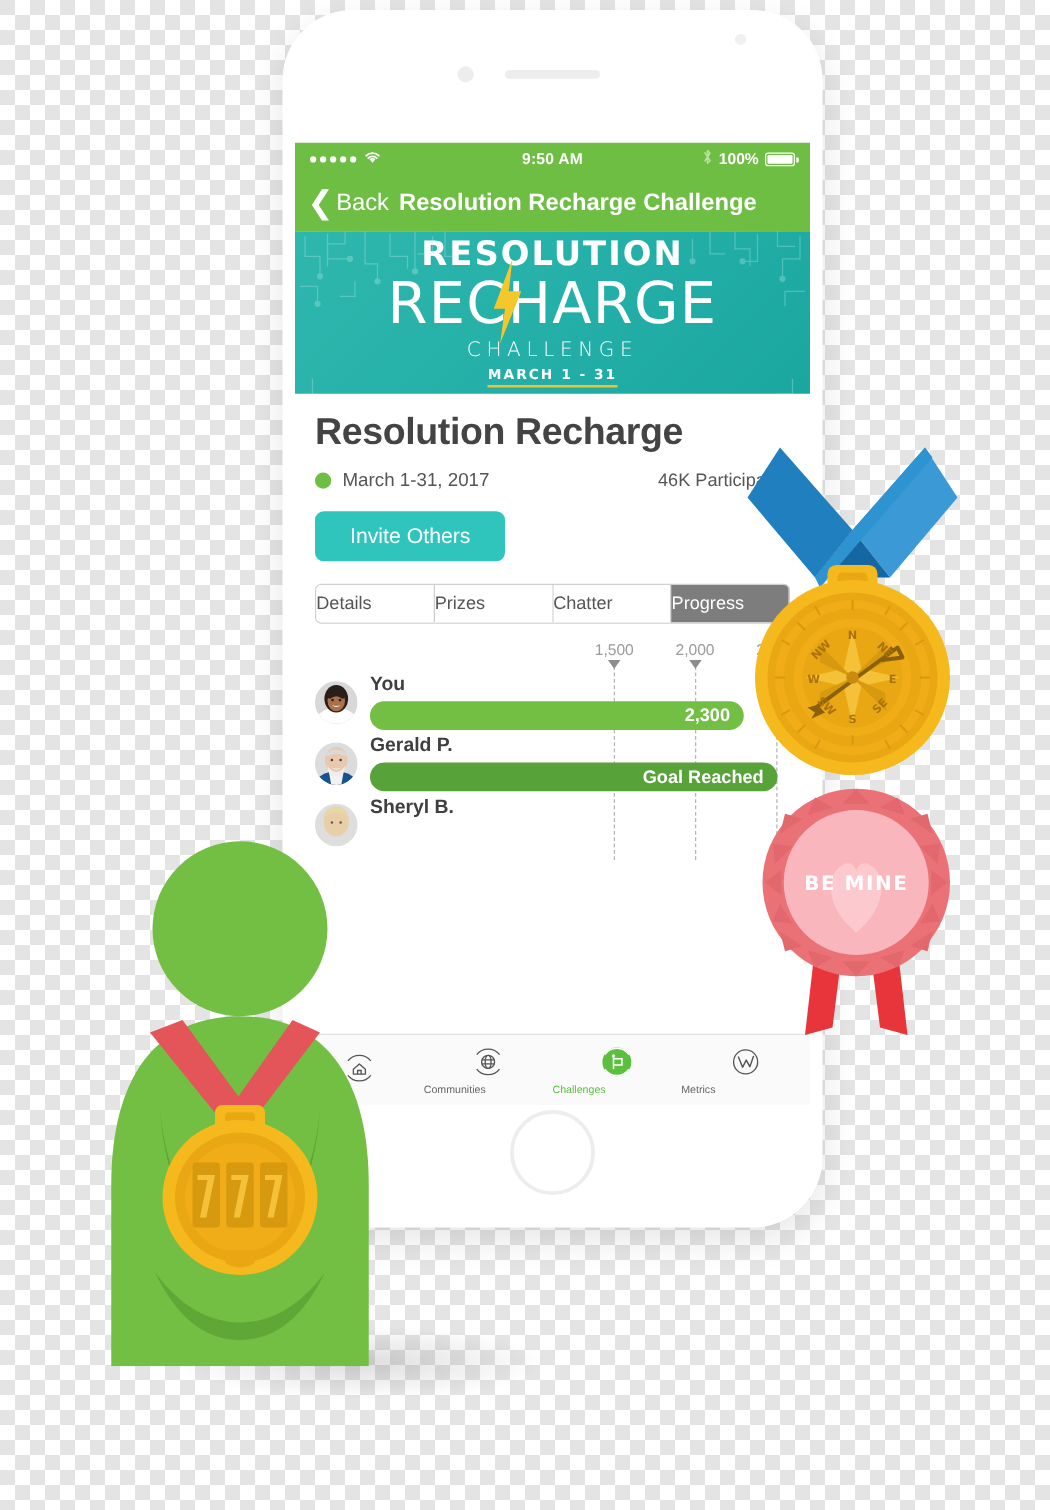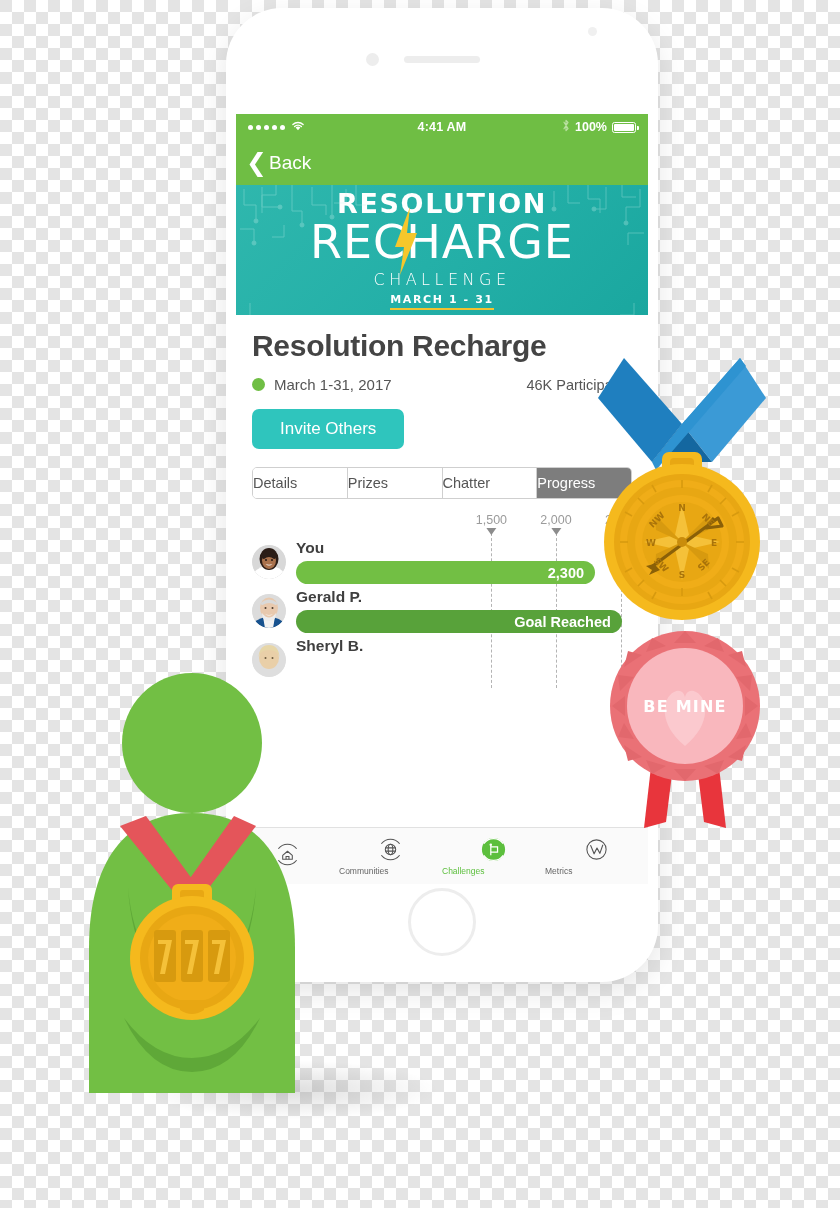--- a/index.html
+++ b/index.html
@@ -148,37 +148,38 @@
           <i></i>
           <i></i>
       </span>
       <span class="wifi">
         <svg width="14" height="11" viewBox="0 0 14 11">
           <path d="M7 10.2 L4.6 7.4 a3.7 3.7 0 0 1 4.8 0 Z" fill="#fff"></path>
           <path d="M1.9 4.6 a7.4 7.4 0 0 1 10.2 0" stroke="#fff" stroke-width="1.4" fill="none" stroke-linecap="round"></path>
           <path d="M3.6 6.5 a5 5 0 0 1 6.8 0" stroke="#fff" stroke-width="1.4" fill="none" stroke-linecap="round"></path>
         </svg>
       </span>
-      <span id="sb-time">4:41 AM</span>
+      <span id="sb-time">9:50 AM</span>
       <span id="sb-right">
         <span>
           <svg width="8" height="13" viewBox="0 0 8 13">
             <path d="M2 3.2 L6 9.6 L4 11.6 V1.4 L6 3.4 L2 9.8" stroke="#b9e0a0" stroke-width="1.2" fill="none" stroke-linejoin="round" stroke-linecap="round"></path>
           </svg>
         </span>
         <span>100%</span>
         <span class="batt">
             <span></span>
           </span>
       </span>
     </div>
 
     <div id="navbar">
       <span id="back-chevron">❮</span>
       <span id="back-label">Back</span>
+      <span id="nav-title">Resolution Recharge Challenge</span>
     </div>
 
     <div id="banner">
       <svg class="circuit" viewBox="0 0 412 130" preserveAspectRatio="none">
         <g stroke="#bfece8" stroke-width="1" fill="none">
           <path d="M8 4 v16 h12 v14"></path>
             <circle cx="20" cy="36" r="2" fill="#bfece8"></circle>
           <path d="M26 2 v20 h16"></path>
             <circle cx="44" cy="22" r="2" fill="#bfece8"></circle>
           <path d="M40 0 v10 h-14 v18"></path>

